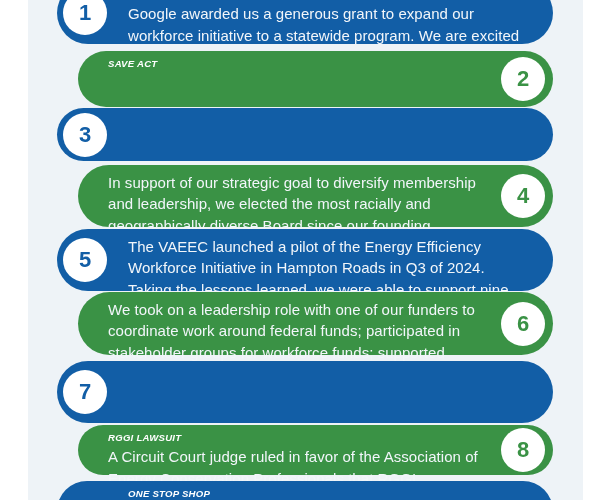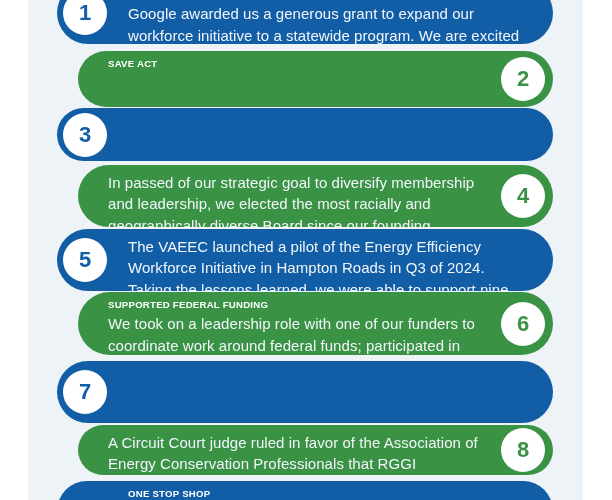--- a/index.html
+++ b/index.html
@@ -82,20 +82,21 @@
   .card.green .badge { color: #3a9245; }
 
   .card-title {
     font-size: 9.6px;
     font-weight: bold;
     letter-spacing: 0.25px;
     line-height: 1.28;
     margin: 0 0 2px 0;
     text-transform: uppercase;
     color: #ffffff;
+    font-style: italic;
   }
 
   .card-body {
     font-size: 15px;
     line-height: 1.42;
     margin: 0;
     color: #f2f6fa;
     letter-spacing: 0.05px;
   }
 
@@ -121,40 +122,40 @@
       <div class="badge">2</div>
       <p class="card-title">SAVE ACT</p>
     </div>
 
     <div class="card blue left-num" style="top:108px; height:53px;">
       <div class="badge">3</div>
     </div>
 
     <div class="card green right-num" style="top:165px; height:62px;">
       <div class="badge">4</div>
-      <p class="card-body">In passed of our strategic goal to diversify membership and leadership, we elected the most racially and geographically diverse Board since our founding.</p>
+      <p class="card-body">In support of our strategic goal to diversify membership and leadership, we elected the most racially and geographically diverse Board since our founding.</p>
     </div>
 
     <div class="card blue left-num" style="top:229px; height:62px;">
       <div class="badge">5</div>
       <p class="card-body">The VAEEC launched a pilot of the Energy Efficiency Workforce Initiative in Hampton Roads in Q3 of 2024. Taking the lessons learned, we were able to support nine contractors in weatherization certification.</p>
     </div>
 
     <div class="card green right-num" style="top:292px; height:63px;">
       <div class="badge">6</div>
-      <p class="card-title">SUPPORTED FEDERAL FUNDING</p>
       <p class="card-body">We took on a leadership role with one of our funders to coordinate work around federal funds; participated in stakeholder groups for workforce funds; supported proposals for CPRG and HER.</p>
     </div>
 
     <div class="card blue left-num" style="top:361px; height:62px;">
       <div class="badge">7</div>
     </div>
 
     <div class="card green right-num" style="top:425px; height:50px;">
       <div class="badge">8</div>
+      <p class="card-title">RGGI LAWSUIT</p>
       <p class="card-body">A Circuit Court judge ruled in favor of the Association of Energy Conservation Professionals that RGGI withdrawal was unlawful.</p>
     </div>
 
     <div class="card blue left-num" style="top:481px; height:60px; overflow:hidden;">
 
       <p class="card-title">ONE STOP SHOP</p>
       <p class="card-body"></p>
     </div>
 
   </div>

